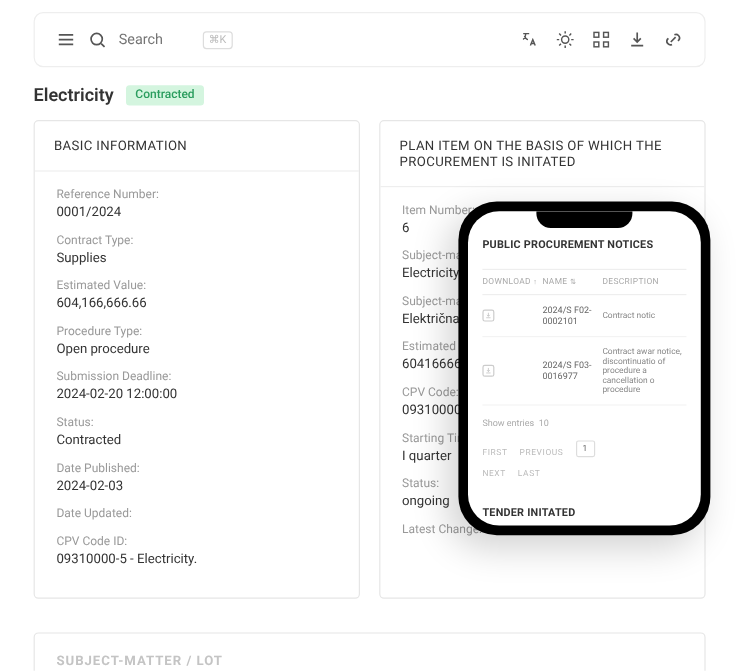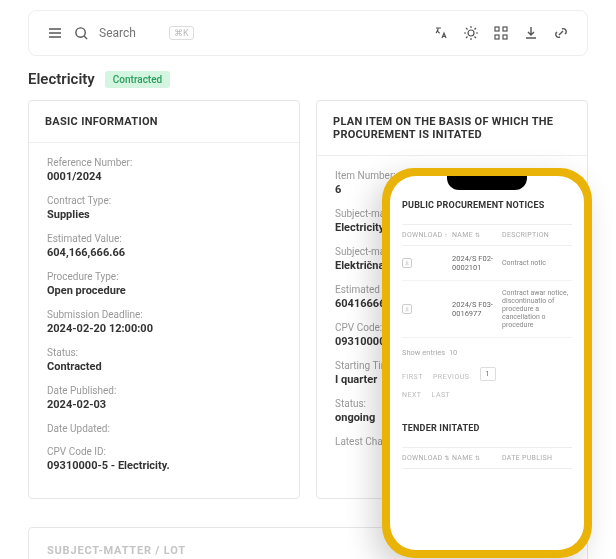--- a/index.html
+++ b/index.html
@@ -9,29 +9,29 @@
 .topbar .right{margin-left:auto;display:flex;align-items:center;gap:14px}
 .topbar .icn{width:16px;height:16px;color:#555;display:flex;align-items:center;justify-content:center}
 .topbar input{border:none;outline:none;font-size:12px;color:#999;width:60px;background:transparent}
 .kbd{font-size:9px;border:1px solid #ddd;border-radius:3px;padding:1px 4px;color:#bbb}
 .pagewrap{padding:14px 28px}
 .titlebar{display:flex;align-items:center;gap:10px;margin-bottom:12px}
 .titlebar h1{font-size:15px;font-weight:600;color:#333}
 .badge{background:#d4f5df;color:#2a9d5e;font-size:10px;padding:3px 8px;border-radius:3px;font-weight:500}
 .cols{display:flex;gap:16px}
 .card{background:#fff;border:1px solid #e6e6e6;border-radius:4px;flex:1;min-width:0}
-.card-h{font-size:11px;font-weight:700;letter-spacing:.3px;color:#333;padding:14px 16px;border-bottom:1px solid #eee}
+.card-h{font-size:11px;font-weight:400;letter-spacing:.3px;color:#333;padding:14px 16px;border-bottom:1px solid #eee}
 .card-b{padding:14px 18px}
 .field{margin-bottom:12px}
 .field .lbl{font-size:10px;color:#999;margin-bottom:2px}
-.field .val{font-size:11px;color:#333;font-weight:700}
+.field .val{font-size:11px;color:#333;font-weight:400}
 .section2{margin:14px 28px 0;border:1px solid #e6e6e6;border-radius:4px;background:#fff}
 .section2 h2{font-size:11px;font-weight:700;letter-spacing:.8px;color:#c4c4c4;padding:16px 18px}
 
-.phone{position:absolute;right:24px;top:168px;width:210px;height:390px;background:#eab308;border-radius:32px;padding:8px;box-shadow:-8px 10px 30px rgba(0,0,0,.18)}
+.phone{position:absolute;right:24px;top:168px;width:210px;height:278px;background:#000000;border-radius:32px;padding:8px;box-shadow:-8px 10px 30px rgba(0,0,0,.18)}
 .phone-screen{background:#fff;width:100%;height:100%;border-radius:26px;overflow:hidden;position:relative;font-size:8px}
 .notch{position:absolute;top:0;left:50%;transform:translateX(-50%);width:80px;height:14px;background:#000;border-radius:0 0 12px 12px;z-index:5}
 .phone-inner{padding:24px 12px 10px;height:100%;overflow:hidden}
 .ph-title{font-size:9px;font-weight:700;letter-spacing:.2px;color:#333;margin-bottom:14px}
 .ph-thead{display:flex;border-top:1px solid #eee;border-bottom:1px solid #eee;padding:6px 0;font-size:7px;color:#aaa;gap:6px;letter-spacing:.3px}
 .ph-thead .c1{width:44px}
 .ph-thead .c2{width:44px}
 .ph-thead .c3{flex:1}
 .ph-row{display:flex;padding:8px 0;border-bottom:1px solid #f3f3f3;font-size:7.5px;color:#555;gap:6px;align-items:center}
 .ph-row .c1{width:44px;color:#bbb;display:flex;align-items:center}

